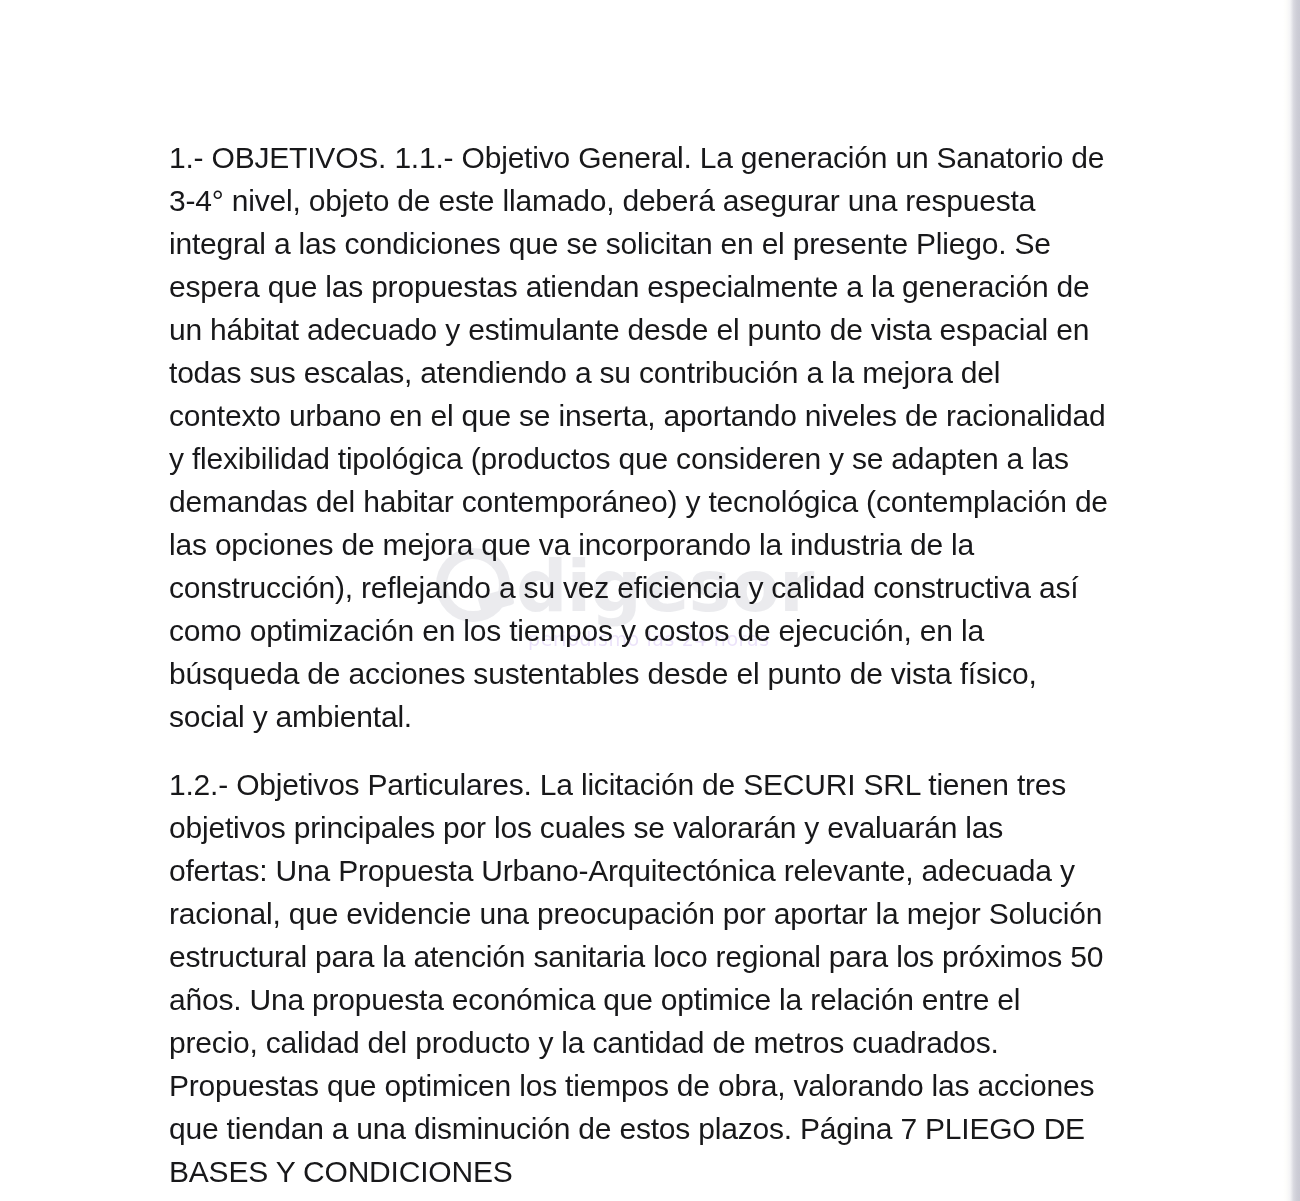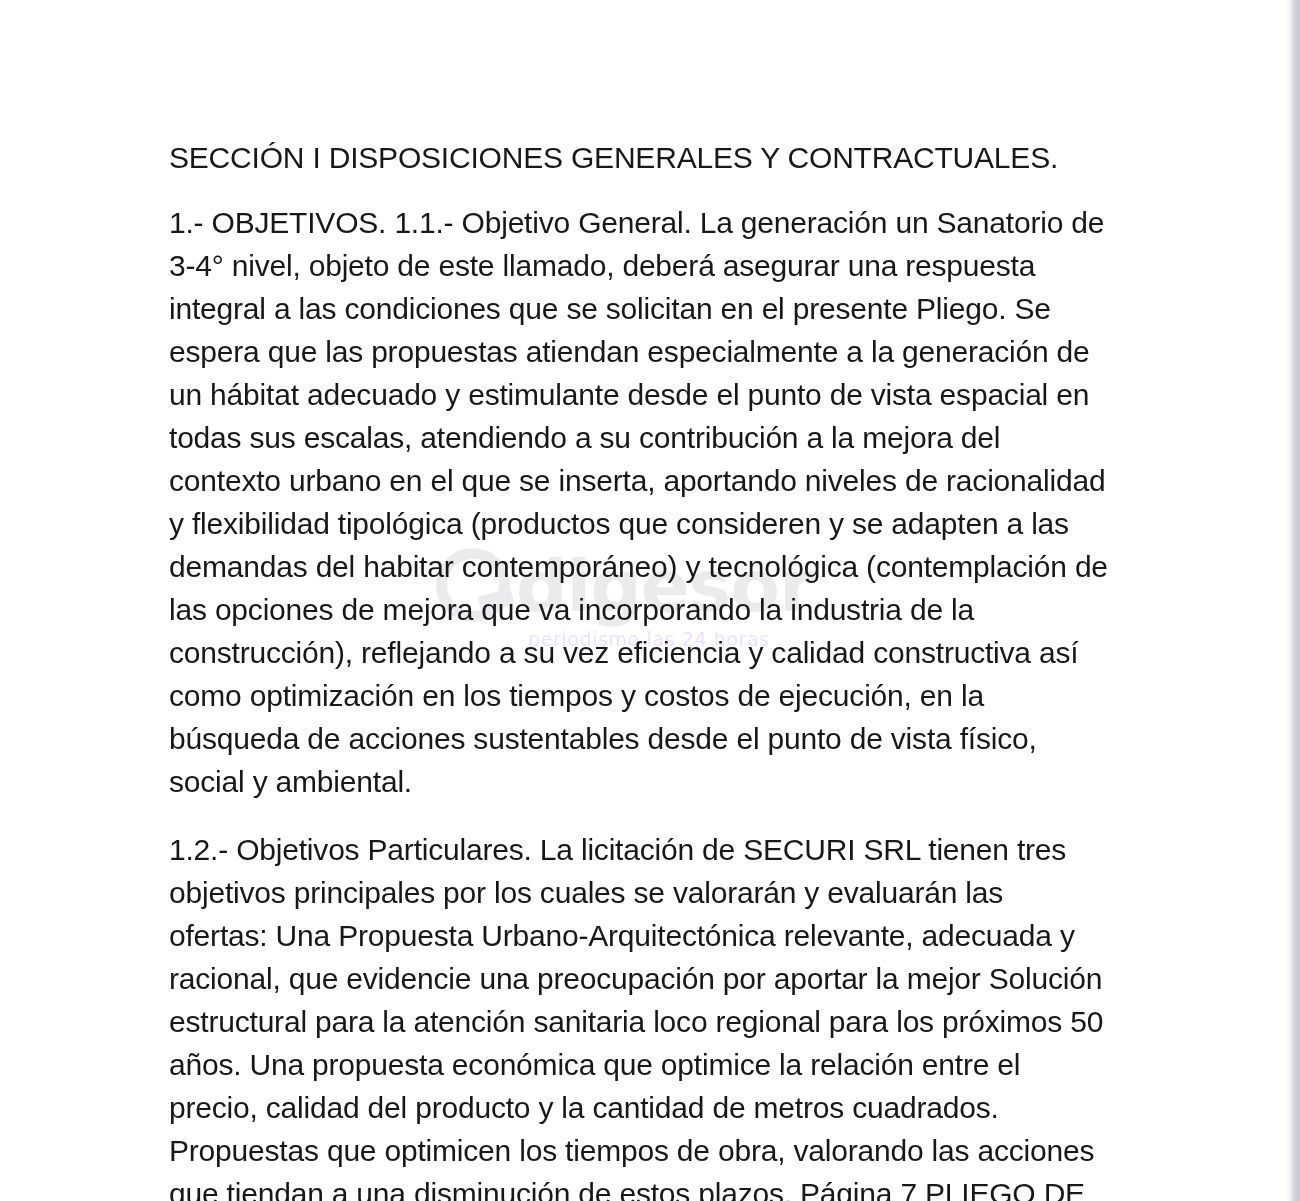--- a/index.html
+++ b/index.html
@@ -163,21 +163,20 @@
     <div class="watermark">
       <div class="watermark-inner">
         <div class="watermark-mark"></div>
         <div class="watermark-word">digesor</div>
         <div class="watermark-tagline">periodismo las 24 horas</div>
       </div>
     </div>
 
     <div class="doc-body doc-text-layer">
 
-      <p class="doc-paragraph heading">SECCIÓN I DISPOSICIONES GENERALES Y CONTRACTUALES.</p>
 
       <p class="doc-paragraph body-block">1.- OBJETIVOS. 1.1.- Objetivo General. La generación un Sanatorio de 3-4° nivel, objeto de este llamado, deberá asegurar una respuesta integral a las condiciones que se solicitan en el presente Pliego. Se espera que las propuestas atiendan especialmente a la generación de un hábitat adecuado y estimulante desde el punto de vista espacial en todas sus escalas, atendiendo a su contribución a la mejora del contexto urbano en el que se inserta, aportando niveles de racionalidad y flexibilidad tipológica (productos que consideren y se adapten a las demandas del habitar contemporáneo) y tecnológica (contemplación de las opciones de mejora que va incorporando la industria de la construcción), reflejando a su vez eficiencia y calidad constructiva así como optimización en los tiempos y costos de ejecución, en la búsqueda de acciones sustentables desde el punto de vista físico, social y ambiental.</p>
 
       <p class="doc-paragraph body-block">1.2.- Objetivos Particulares. La licitación de SECURI SRL tienen tres objetivos principales por los cuales se valorarán y evaluarán las ofertas: Una Propuesta Urbano-Arquitectónica relevante, adecuada y racional, que evidencie una preocupación por aportar la mejor Solución estructural para la atención sanitaria loco regional para los próximos 50 años. Una propuesta económica que optimice la relación entre el precio, calidad del producto y la cantidad de metros cuadrados. Propuestas que optimicen los tiempos de obra, valorando las acciones que tiendan a una disminución de estos plazos. Página 7 PLIEGO DE BASES Y CONDICIONES</p>
 
     </div>
 
   </div>
 
   <div class="page-right-hairline"></div>

